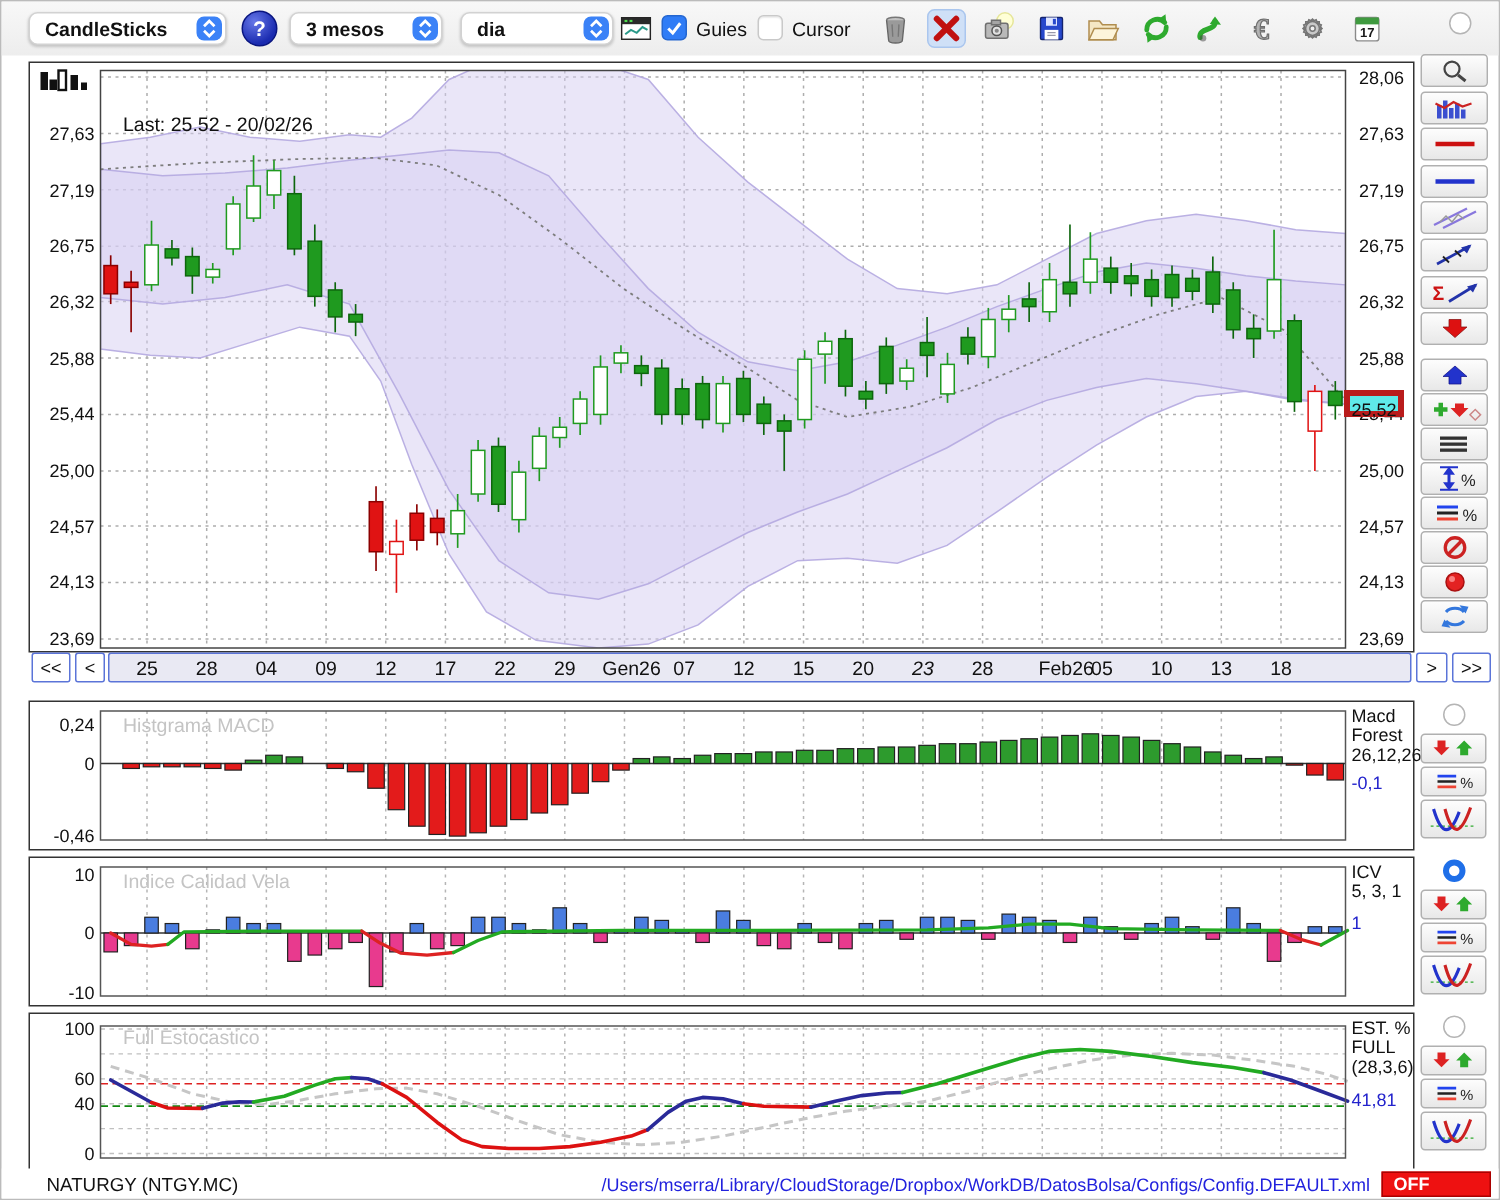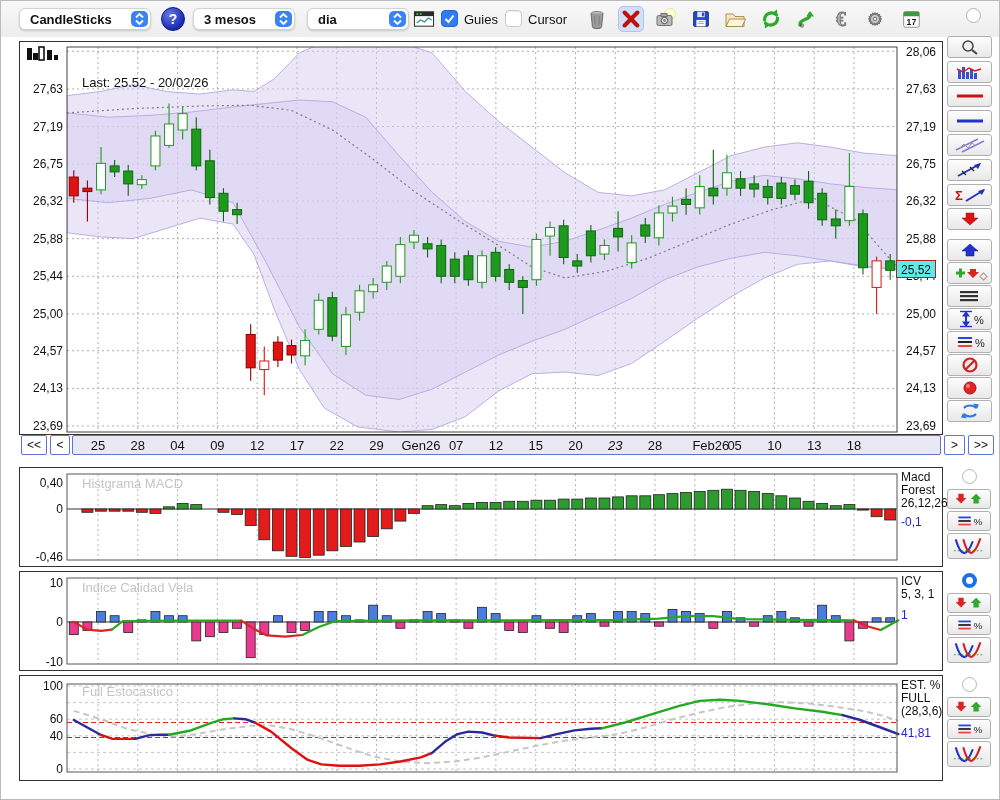--- a/index.html
+++ b/index.html
@@ -19,21 +19,21 @@
   .radio.sel{border:4.5px solid #1f6fe8;}
   
   .panel{position:absolute;left:18px;width:922px;background:#fff;border:1px solid #333;box-sizing:content-box;}
   .paneltitle{position:absolute;left:62px;top:8px;font-size:13px;color:#c4c4c4;}
   .axlbl{position:absolute;font-size:12px;color:#111;width:42px;}
   .axlbl.r{text-align:right;left:1px;}
   .axlbl.l{text-align:center;left:880px;}
   .rlabel{position:absolute;left:881px;top:3px;font-size:12px;color:#111;line-height:13px;white-space:nowrap;}
   .rvalue{position:absolute;left:881px;font-size:12px;color:#2323cc;}
   .lastlbl{position:absolute;left:62px;top:9px;font-size:13px;color:#111;margin-top:24px;}
-  .pxhl{position:absolute;left:876px;width:40px;height:18px;background:#5fe9e9;border:1px solid #b91c1c;font-size:12px;color:#111;text-align:center;line-height:18px;box-sizing:border-box;}
+  .pxhl{position:absolute;left:876px;width:40px;height:18px;background:#5fe9e9;border:4px solid #b91c1c;font-size:12px;color:#111;text-align:center;line-height:18px;box-sizing:border-box;}
   .minihist{position:absolute;left:6px;top:4px;}
   
   .navbtn{position:absolute;top:434px;height:20px;background:#fff;border:1px solid #5b74d8;border-radius:2px;font-size:12px;color:#111;text-align:center;line-height:19px;box-sizing:border-box;}
   .navstrip{position:absolute;top:434px;left:71px;width:869px;height:20px;background:#e9e9f3;border:1px solid #5b74d8;border-radius:2px;box-sizing:border-box;}
   .datelbl{position:absolute;top:2px;font-size:13px;color:#111;transform:translateX(-50%);white-space:nowrap;}
   
   .sbtn{position:absolute;left:946px;width:45px;height:22px;background:linear-gradient(#fdfdfd,#e8e8e8);border:1px solid #b0b0b0;border-radius:3px;padding:0;display:flex;align-items:center;justify-content:center;}
   .pbtn{position:absolute;left:946px;width:44px;background:linear-gradient(#fdfdfd,#e8e8e8);border:1px solid #b0b0b0;border-radius:3px;padding:0;display:flex;align-items:center;justify-content:center;}
   
   .statusbar{position:absolute;left:0;top:778px;width:1000px;height:22px;background:#fff;}
@@ -478,21 +478,21 @@
         <rect x="783.0573770491803" y="33.3" width="11" height="7.700000000000001" fill="#2d9b2d" stroke="#222" stroke-width="0.8"></rect>
         <rect x="796.6639344262295" y="35.5" width="11" height="5.5" fill="#2d9b2d" stroke="#222" stroke-width="0.8"></rect>
         <rect x="810.2704918032787" y="37.7" width="11" height="3.3" fill="#2d9b2d" stroke="#222" stroke-width="0.8"></rect>
         <rect x="823.8770491803278" y="36.6" width="11" height="4.4" fill="#2d9b2d" stroke="#222" stroke-width="0.8"></rect>
         <rect x="837.483606557377" y="41" width="11" height="1.1" fill="#e31b1b" stroke="#222" stroke-width="0.8"></rect>
         <rect x="851.0901639344262" y="41" width="11" height="7.700000000000001" fill="#e31b1b" stroke="#222" stroke-width="0.8"></rect>
         <rect x="864.6967213114754" y="41" width="11" height="11" fill="#e31b1b" stroke="#222" stroke-width="0.8"></rect>
         <rect x="47" y="6" width="830" height="86" fill="none" stroke="#555" stroke-width="1"></rect>
       </svg>
     <div class="paneltitle">Histgrama MACD</div>
-    <div class="axlbl r" style="top:8px;">0,40</div>
+    <div class="axlbl r" style="top:8px;">0,24</div>
     <div class="axlbl r" style="top:34px;">0</div>
     <div class="axlbl r" style="top:82px;">-0,46</div>
     <div class="rlabel">
       <div>Macd</div>
         <div>Forest</div>
         <div>26,12,26</div>
     </div>
     <div class="rvalue" style="top:47px;">-0,1</div>
   </div>
 
@@ -833,13 +833,18 @@
       </button>
       <button class="pbtn" style="top: 740px; height: 26px;">
         <svg width="38" height="22" viewBox="0 0 40 22">
           <line x1="4" y1="16" x2="36" y2="16" stroke="#2eaa2e" stroke-width="1" stroke-dasharray="2,2"></line>
           <path d="M6 4 C12 24 18 22 24 6" fill="none" stroke="#2233cc" stroke-width="2.2"></path>
           <path d="M14 4 C20 26 26 20 32 3" fill="none" stroke="#cc2222" stroke-width="2.2"></path>
         </svg>
       </button>
     </div>
 
+  <div class="statusbar">
+    <div class="sym">NATURGY (NTGY.MC)</div>
+    <div class="cfgpath">/Users/mserra/Library/CloudStorage/Dropbox/WorkDB/DatosBolsa/Configs/Config.DEFAULT.xml</div>
+    <div class="offbtn">OFF</div>
+  </div>
 </div>
 
 </body></html>

